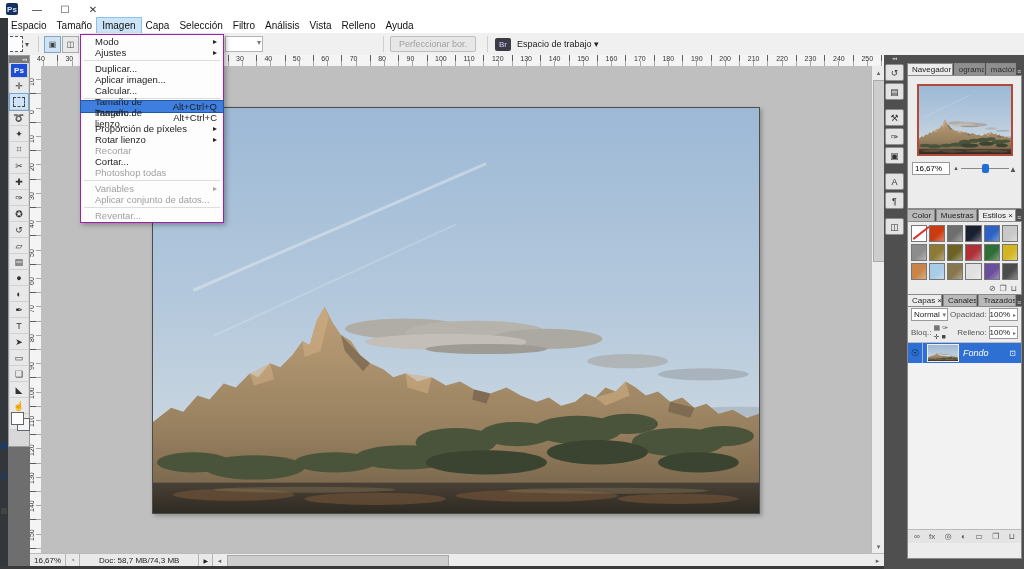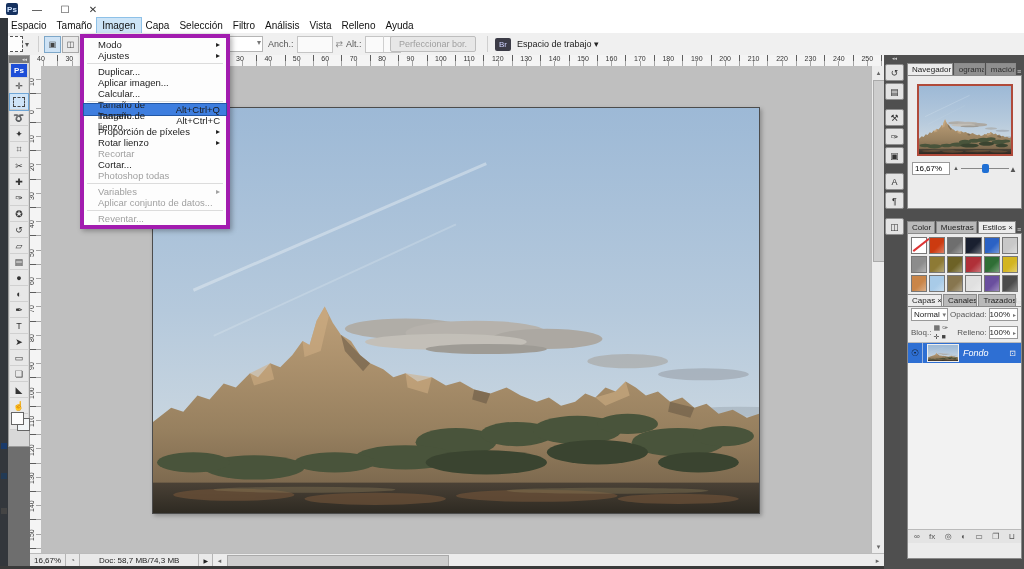--- a/index.html
+++ b/index.html
@@ -75,21 +75,21 @@
   #vscroll{position:absolute;left:871px;top:66px;width:13px;height:487px;background:#ececec;border-left:1px solid #bbb;}
   #hscroll{position:absolute;left:213px;top:553px;width:671px;height:13px;background:#ececec;border-top:1px solid #bbb;}
   .sb-arrow{position:absolute;font-size:7px;color:#666;width:13px;height:13px;display:flex;align-items:center;justify-content:center;}
   .sb-thumb{position:absolute;background:#cdcdcd;border:1px solid #aaa;}
   
   #statusbar{position:absolute;left:30px;top:553px;width:183px;height:13px;background:#d9d9d9;
              border-top:1px solid #bbb;display:flex;align-items:center;font-size:8px;color:#222;}
   #statusbar .cell{padding:0 4px;border-right:1px solid #b5b5b5;height:13px;display:flex;align-items:center;background:#e9e9e9;}
   #app-bottom{position:absolute;left:0;top:566px;width:1024px;height:3px;background:#3a3a3a;}
   
-  #imagen-menu{position:absolute;left:80px;top:34px;width:142px;background:#fdfdfd;border:4px solid #a21caf;
+  #imagen-menu{position:absolute;left:80px;top:34px;width:142px;background:#fdfdfd;border:1px solid #a21caf;
                box-shadow:2px 2px 5px rgba(0,0,0,.3);z-index:60;font-size:9.5px;color:#1c1c1c;padding:1px 0;}
   .mi{height:11px;display:flex;align-items:center;padding:0 6px 0 14px;position:relative;}
   .mi .sc{margin-left:auto;color:#1c1c1c;text-align:center;}
   .mi .sub{margin-left:auto;font-size:8px;}
   .mi.dis, .mi.dis .sc, .mi.dis .sub{color:#a0a0a0;}
   .mi.hl{background:#3e7edf;outline:1px solid #2257a5;}
   .mi-sep{height:1px;background:#dcdcdc;margin:2px 3px;}
   
   #dock{position:absolute;left:884px;top:55px;width:21px;height:514px;background:#4f4f4f;}
   #dock-head{color:#ccc;font-size:5px;text-align:center;height:7px;line-height:7px;}
@@ -247,27 +247,20 @@
     <div class="ob-sep" style="left:38px"></div>
     <div class="ob" style="left:44px">
       <div class="mode-btn pressed">▣</div>
       <div class="mode-btn">◫</div>
       <div class="mode-btn">◰</div>
       <div class="mode-btn">◩</div>
     </div>
     <div class="ob" style="left:225px">
         <div class="ob-combo"></div>
       </div>
-    <div class="ob" style="left:268px;gap:3px">
-      <span>Anch.:</span>
-      <input class="ob-field" readonly="" value="" style="">
-      <span style="color:#888">⇄</span>
-      <span>Alt.:</span>
-      <input class="ob-field" readonly="" value="" style="">
-    </div>
     <div class="ob-sep" style="left:383px"></div>
     <div class="ob" style="left:390px">
       <span class="ob-btn-dis">Perfeccionar bor.</span>
     </div>
     <div class="ob-sep" style="left:487px"></div>
     <div class="ob" style="left:495px">
       <span class="br-badge">Br</span>
       <span style="color:#222;font-size:9px">
         <span>Espacio de trabajo</span> <span>▾</span>
       </span>
@@ -493,21 +486,21 @@
           <div id="nav-slider">
             <span class="mtn" style="left:0">▲</span>
             <div class="track"></div>
             <div class="thumb"></div>
             <span class="mtn" style="right:0;font-size:8px">▲</span>
           </div>
         </div>
       </div>
     </div>
 
-    <div class="pgroup" style="top:165px">
+    <div class="pgroup" style="top:153px">
       <div class="ptabs" id="styles-tabs">
           <div class="ptab">Color</div>
           <div class="ptab">Muestras</div>
           <div class="ptab active">Estilos ×</div>
           <span class="pmenu">≡</span>
         </div>
       <div class="pbody" style="height:72px">
         <div id="swatches">
             <div class="sw none"></div>
             <div class="sw" style="background: linear-gradient(135deg, rgb(204, 58, 16) 55%, rgba(255, 255, 255, 0.35)), rgb(204, 58, 16);"></div>

